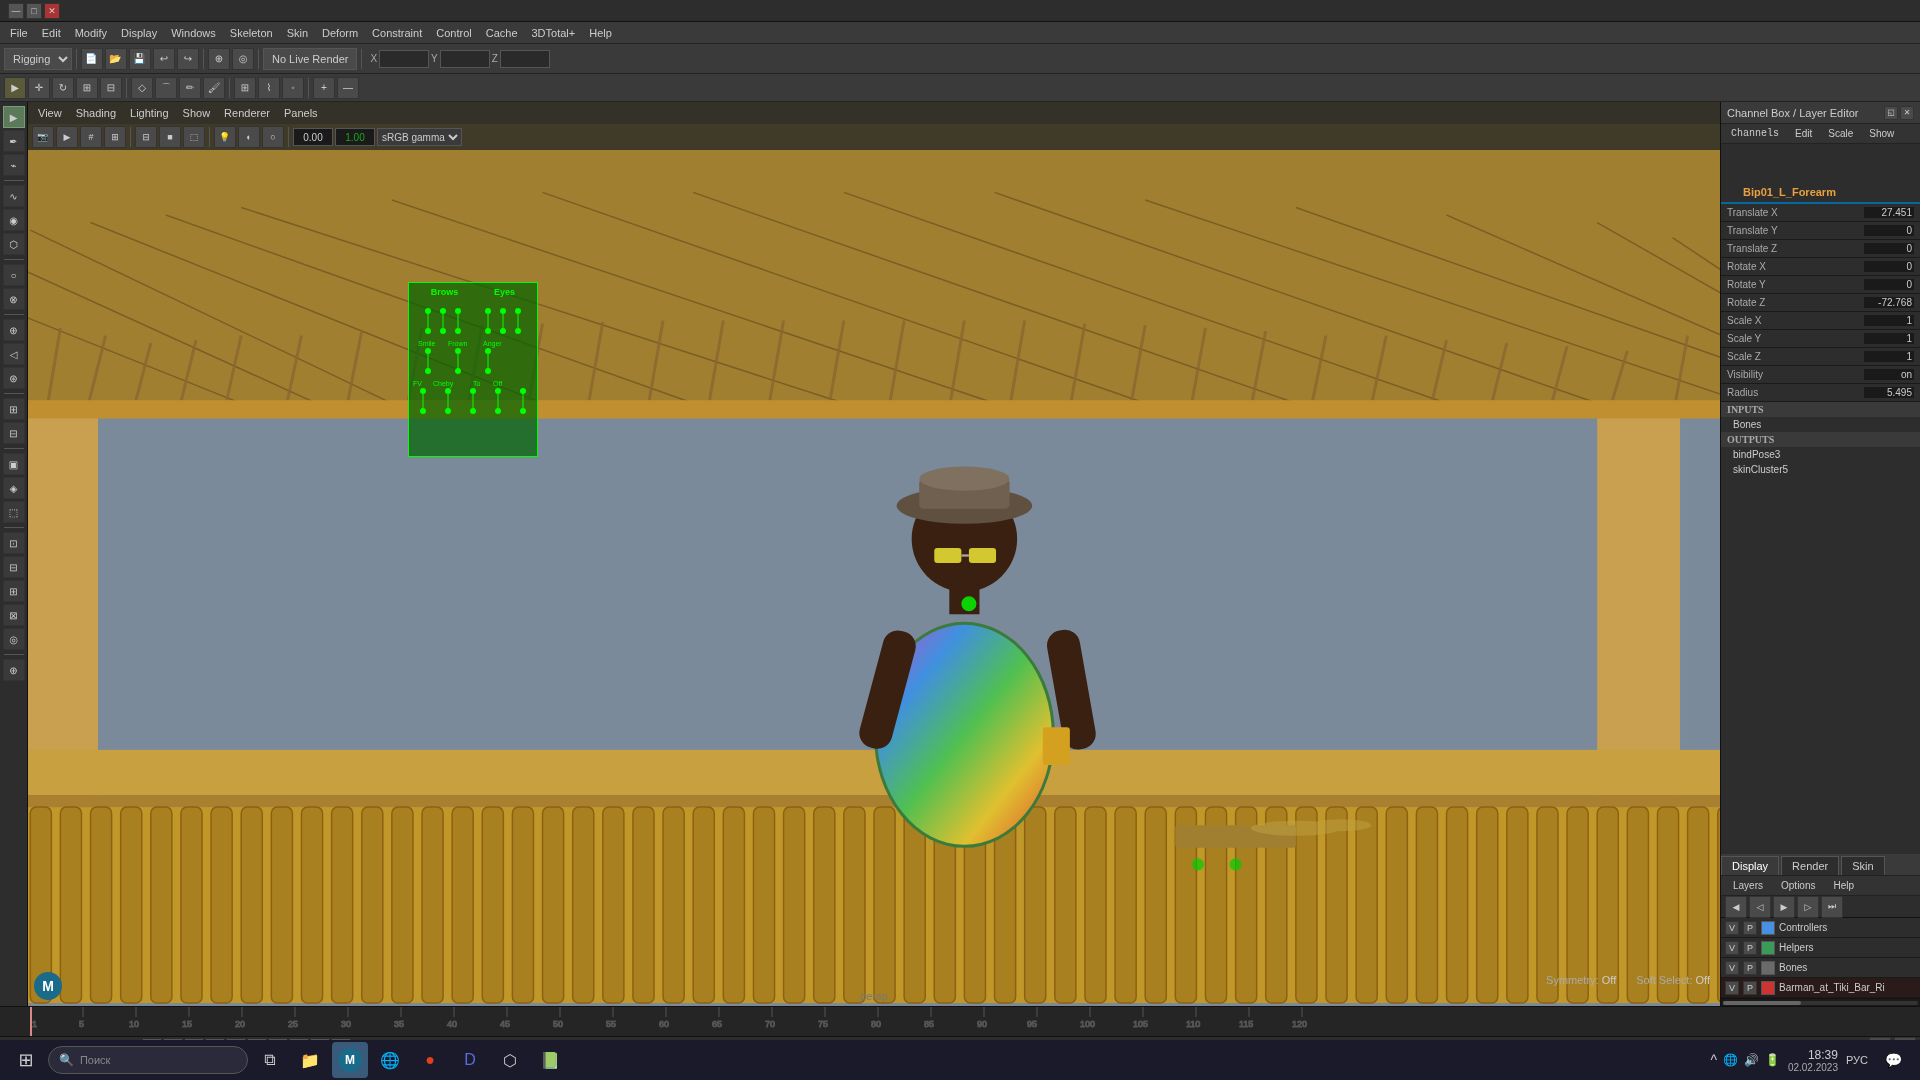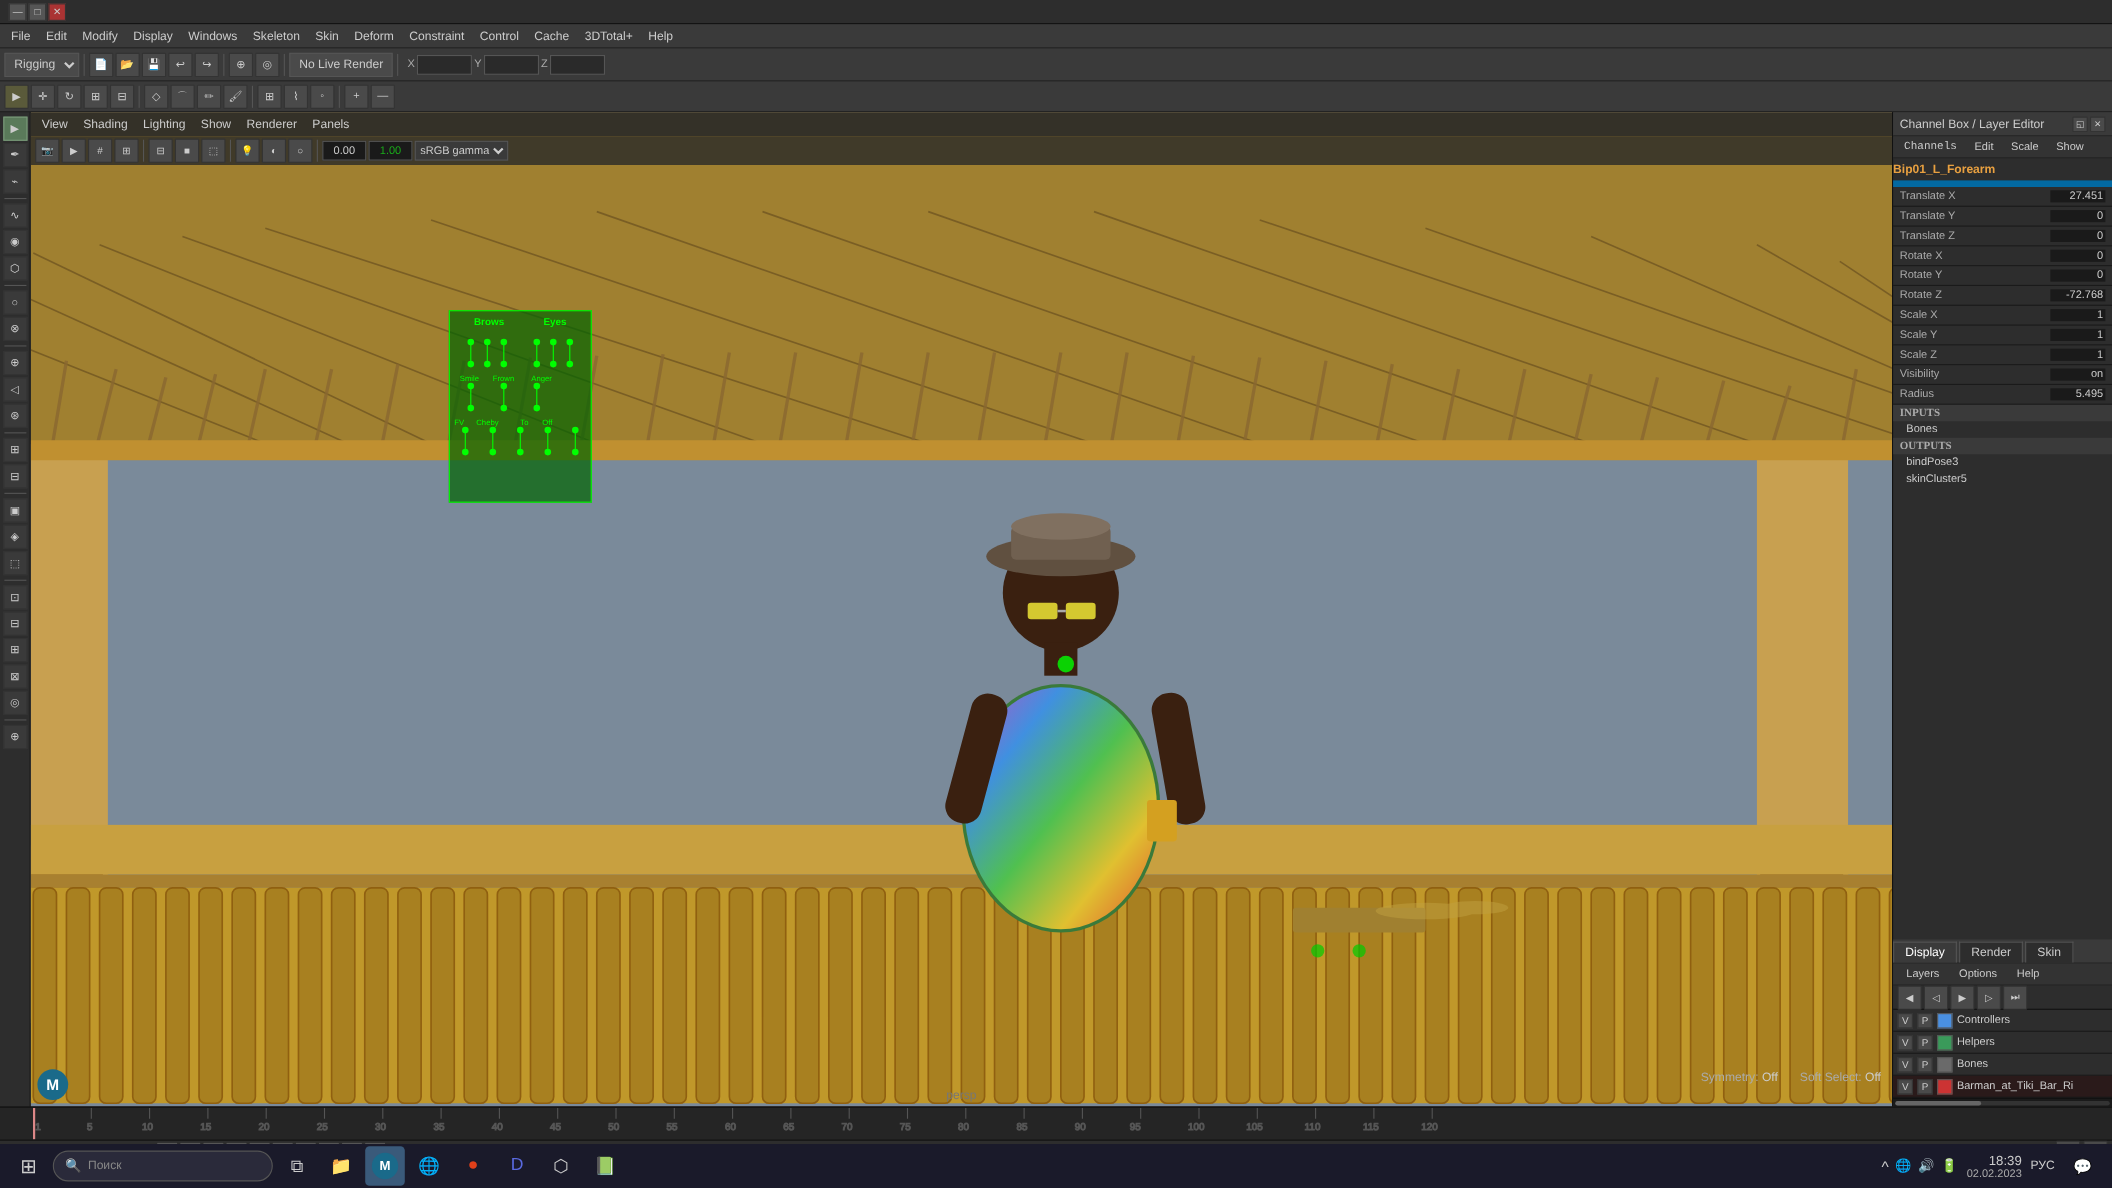--- a/index.html
+++ b/index.html
@@ -260,25 +260,26 @@
     #channel-box-menus {
       height: 20px;
       background: #333;
       display: flex;
       align-items: center;
       gap: 4px;
       padding: 0 4px;
       border-bottom: 1px solid #222;
     }
     #channel-box-node {
-      padding: 4px 0;
+      padding: 4px 22px;
       color: #e8a040;
       font-size: 11px;
       font-weight: bold;
-      border-bottom: 6px solid #0369a1;
+      border-bottom: 2px solid #0369a1;
+      margin-top: 38px;
     }
     .channel-attr-row {
       display: flex;
       justify-content: space-between;
       align-items: center;
       padding: 1px 6px;
       border-bottom: 1px solid #1a1a1a;
       height: 18px;
     }
     .channel-attr-name {

